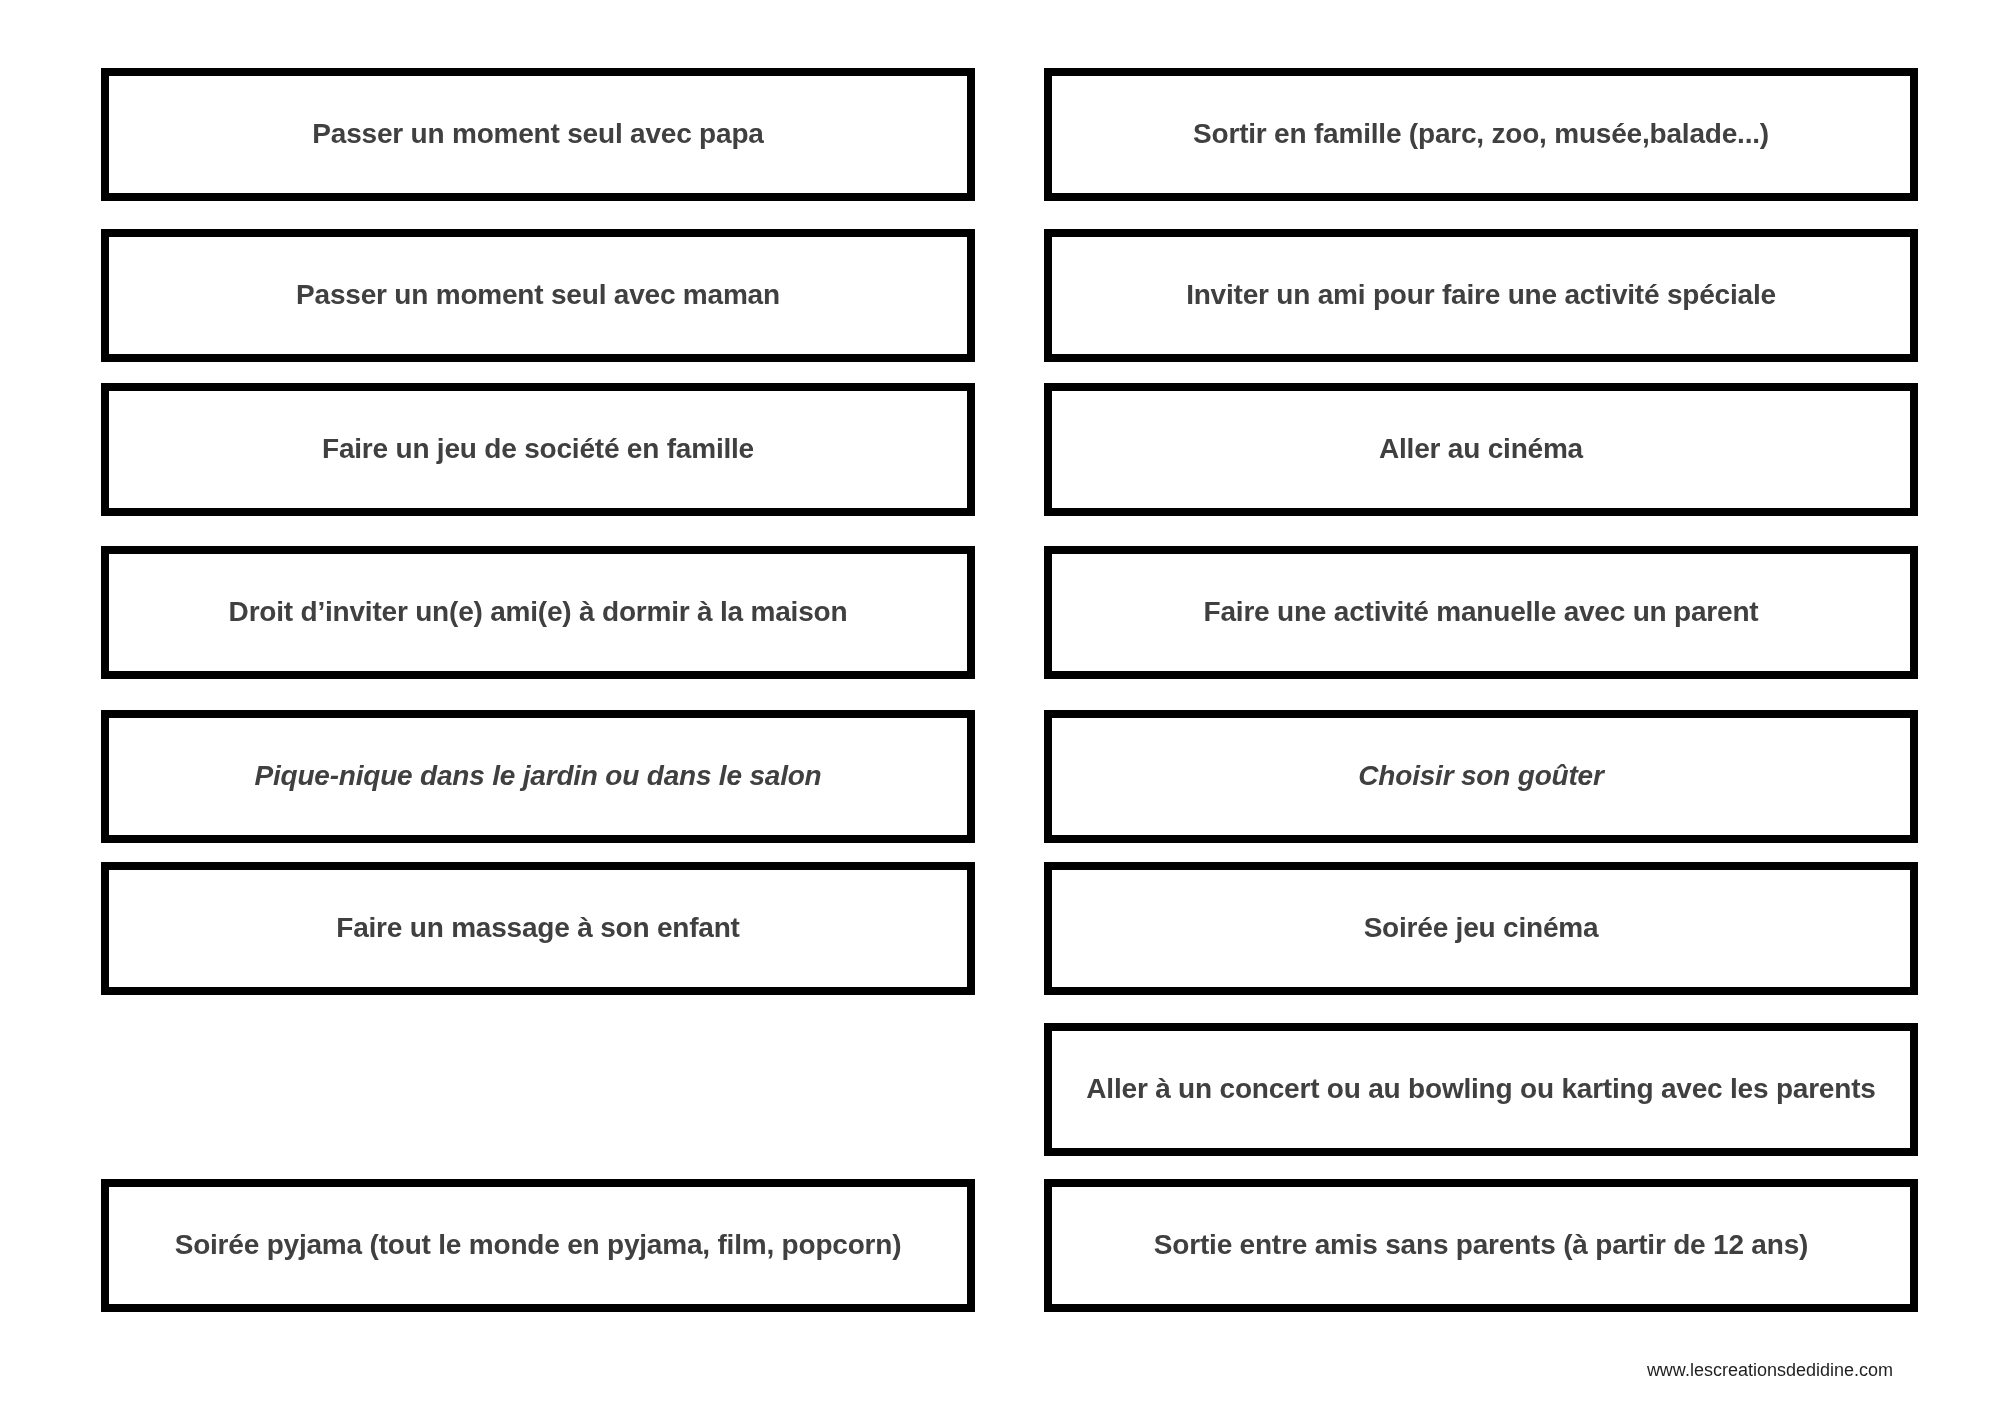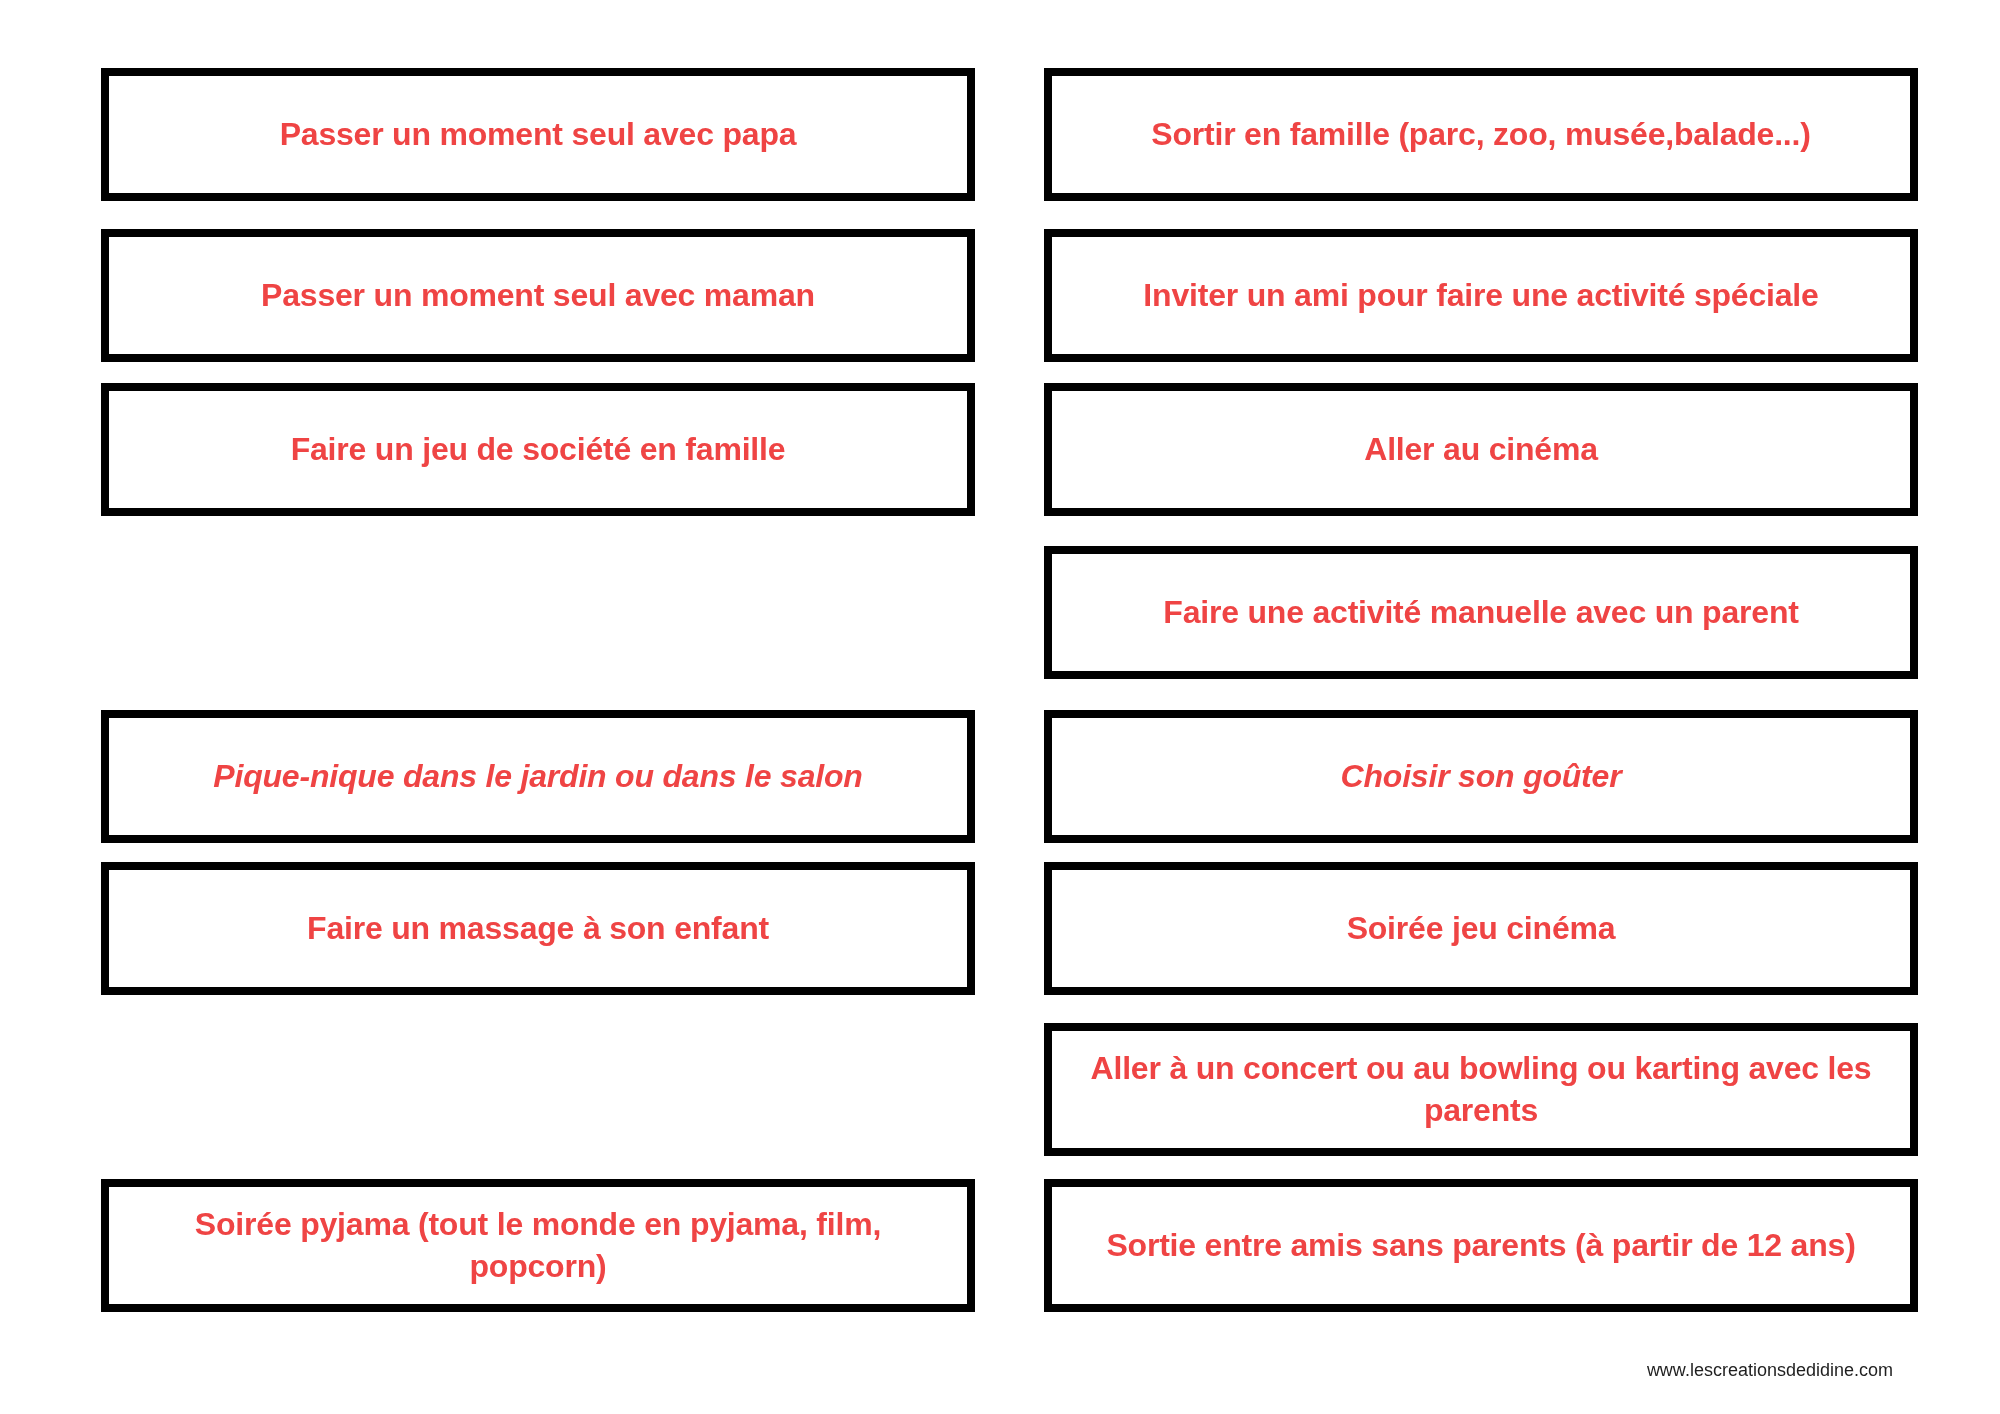--- a/index.html
+++ b/index.html
@@ -25,23 +25,23 @@
     background: #ffffff;
     border: 8px solid #000000;
     display: flex;
     align-items: center;
     justify-content: center;
     text-align: center;
     padding: 0 28px;
   }
   .card .label {
     font-weight: 700;
-    font-size: 32px;
+    font-size: 28px;
     line-height: 1.3;
-    color: #ef4444;
+    color: #404040;
     letter-spacing: -0.2px;
   }
   .col-l { left: 101px; }
   .col-r { left: 1044px; }
   .r1 { top: 68px; }
   .r2 { top: 229px; }
   .r3 { top: 383px; }
   .r4 { top: 546px; }
   .r5 { top: 710px; font-style: italic; }
   .r6 { top: 862px; }
@@ -62,20 +62,23 @@
 <div class="page">
 
   <div class="card col-l r1">
     <span class="label">Passer un moment seul avec papa</span>
   </div>
   <div class="card col-l r2">
     <span class="label">Passer un moment seul avec maman</span>
   </div>
   <div class="card col-l r3">
     <span class="label">Faire un jeu de société en famille</span>
+  </div>
+  <div class="card col-l r4">
+    <span class="label">Droit d’inviter un(e) ami(e) à dormir à la maison</span>
   </div>
   <div class="card col-l r5">
     <span class="label">Pique-nique dans le jardin ou dans le salon</span>
   </div>
   <div class="card col-l r6">
     <span class="label">Faire un massage à son enfant</span>
   </div>
   <div class="card col-l r8">
     <span class="label">Soirée pyjama (tout le monde en pyjama, film, popcorn)</span>
   </div>

